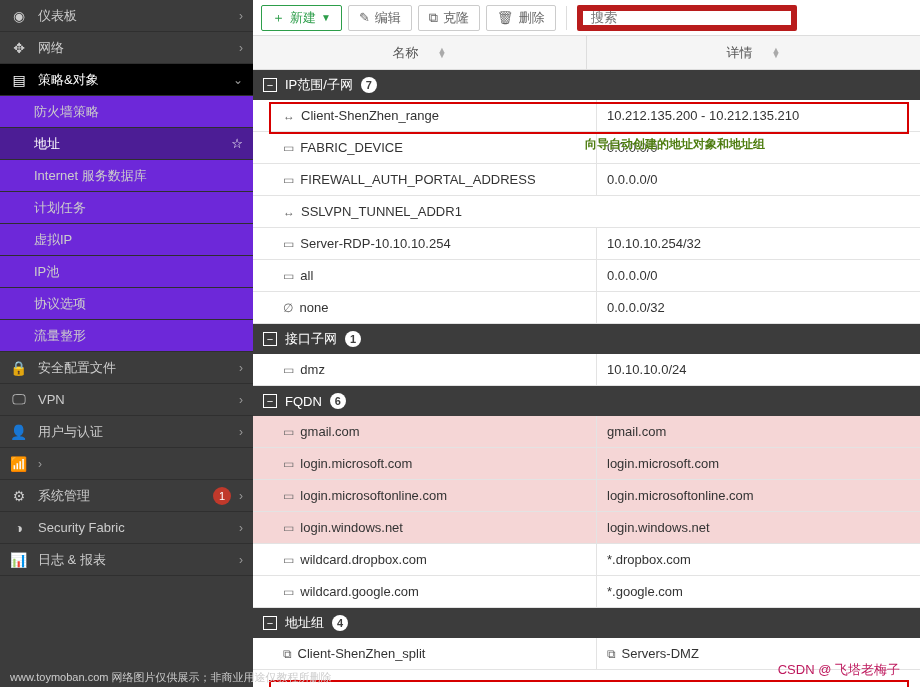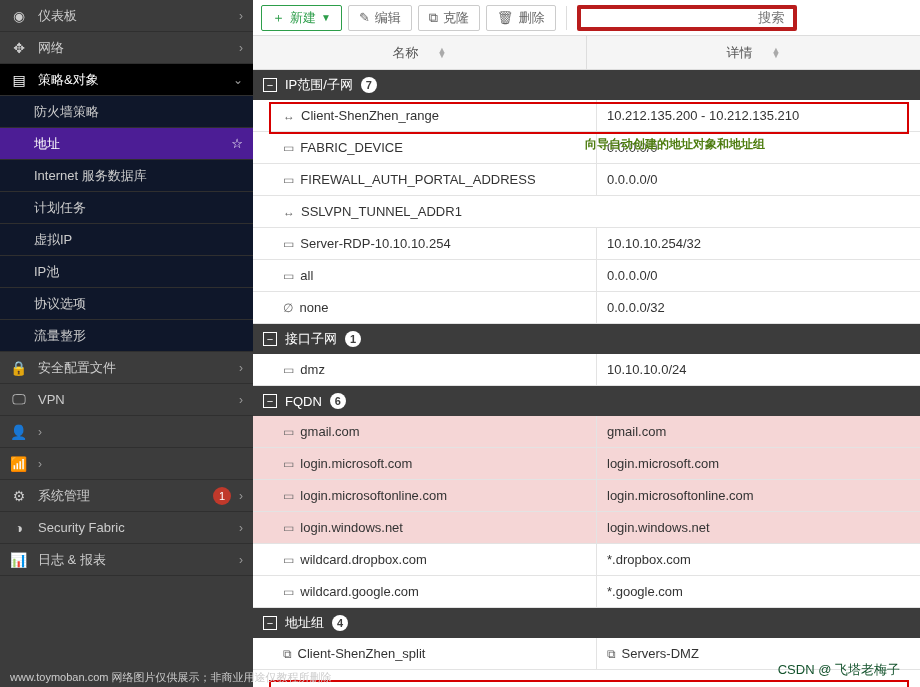--- a/index.html
+++ b/index.html
@@ -1,53 +1,53 @@
 <!DOCTYPE html>
 <html><head>
 <meta charset="utf-8">
 <style>
 * { box-sizing: border-box; margin: 0; padding: 0; }
 body { font-family: Arial, "Microsoft YaHei", sans-serif; font-size: 13px; color: #333; background: #fff; width: 920px; height: 687px; overflow: hidden; display: flex; }
 .sidebar { width: 253px; background: #3c3c3c; color: #ccc; height: 687px; overflow-y: auto; flex-shrink: 0; }
 .side-item { display: flex; align-items: center; height: 32px; padding: 0 10px; border-bottom: 1px solid #2f2f2f; cursor: pointer; position: relative; }
 .side-item.top-level { background: #3c3c3c; }
-.side-item.sub { padding-left: 34px; background: #0f172a; }
+.side-item.sub { padding-left: 34px; background: #6d28d9; }
 .side-item.active { background: #4c1d95; color: #fff; }
 .side-item.expanded-hdr { background: #000; color: #fff; }
 .side-icon { width: 18px; text-align: center; margin-right: 10px; font-size: 14px; }
 .side-label { flex: 1; }
 .side-chev { font-size: 12px; color: #999; }
 .side-star { color: #fff; margin-left: 6px; }
 .side-badge { background: #c0392b; color: #fff; border-radius: 50%; min-width: 18px; height: 18px; line-height: 18px; text-align: center; font-size: 11px; margin-right: 8px; }
 .main { flex: 1; display: flex; flex-direction: column; }
 .toolbar { height: 36px; border-bottom: 1px solid #ddd; display: flex; align-items: center; padding: 0 8px; gap: 6px; }
 .btn { height: 26px; padding: 0 10px; border: 1px solid #ccc; background: #fff; display: inline-flex; align-items: center; gap: 5px; border-radius: 2px; cursor: pointer; color: #666; }
 .btn.primary { border-color: #2d9e4a; color: #2d9e4a; }
 .btn .bicon { font-size: 13px; }
 .tb-sep { width: 1px; height: 24px; background: #ddd; margin: 0 4px; }
-.search { height: 26px; flex: 1; max-width: 220px; padding: 0 8px; border: 4px solid #b91c1c; border-radius: 2px; text-align: right; }
+.search { height: 26px; flex: 1; max-width: 220px; padding: 0 8px; border: 6px solid #b91c1c; border-radius: 2px; }
 .thead { display: flex; height: 34px; background: #f5f5f5; border-bottom: 1px solid #ddd; }
 .th { flex: 1; display: flex; align-items: center; justify-content: center; border-right: 1px solid #ddd; color: #555; gap: 19px; }
 .th:last-child { border-right: none; justify-content: center; }
 .sorter { font-size: 9px; color: #aaa; display: inline-flex; flex-direction: column; line-height: 5px; }
 .tbody { flex: 1; overflow-y: auto; position: relative; }
 .grp-hdr { background: #3c3c3c; color: #fff; height: 30px; display: flex; align-items: center; padding: 0 10px; gap: 8px; }
 .grp-toggle { width: 14px; height: 14px; border: 1px solid #fff; display: inline-flex; align-items: center; justify-content: center; font-size: 11px; line-height: 1; }
 .grp-count { background: #fff; color: #3c3c3c; border-radius: 50%; min-width: 16px; height: 16px; display: inline-flex; align-items: center; justify-content: center; font-size: 11px; font-weight: bold; }
 .row { display: flex; height: 32px; border-bottom: 1px solid #e3e3e3; align-items: stretch; background: #fff; }
 .row.warn { background: #f5d6d6; }
 .row .cell { flex: 1; padding: 0 10px; display: flex; align-items: center; gap: 6px; border-right: 1px solid #e3e3e3; overflow: hidden; white-space: nowrap; }
 .row .cell:last-child { border-right: none; }
 .cell.name { padding-left: 30px; }
 .row-icon { font-size: 12px; color: #666; }
 .hl-box { position: absolute; border: 2px solid #d60000; pointer-events: none; }
 .hl1 { left: 16px; top: 32px; width: 640px; height: 32px; }
 .hl2 { left: 16px; top: 610px; width: 640px; height: 32px; }
 .annotation { position: absolute; left: 332px; top: 66px; color: #4d7c0f; font-weight: bold; font-size: 12px; text-shadow: 0 0 2px #fff; }
-.watermark { position: absolute; right: 20px; bottom: 8px; color: #14532d; font-size: 13px; }
+.watermark { position: absolute; right: 20px; bottom: 8px; color: #be185d; font-size: 13px; }
 .watermark2 { position: absolute; left: 10px; bottom: 2px; color: #ccc; font-size: 11px; }
 </style>
 </head>
 <body>
 
 <div class="sidebar" id="sidebar">
     <div class="side-item top-level">
       <span class="side-icon">◉</span>
       <span class="side-label">仪表板</span>
       <span class="side-chev">›</span>
@@ -92,20 +92,21 @@
       <span class="side-label">安全配置文件</span>
       <span class="side-chev">›</span>
     </div>
     <div class="side-item top-level">
       <span class="side-icon">🖵</span>
       <span class="side-label">VPN</span>
       <span class="side-chev">›</span>
     </div>
     <div class="side-item top-level">
       <span class="side-icon">👤</span>
+      <span class="side-label">用户与认证</span>
       <span class="side-chev">›</span>
     </div>
     <div class="side-item top-level">
       <span class="side-icon">📶</span>
       <span class="side-chev">›</span>
     </div>
     <div class="side-item top-level">
       <span class="side-icon">⚙</span>
       <span class="side-label">系统管理</span>
       <span class="side-badge">1</span>

